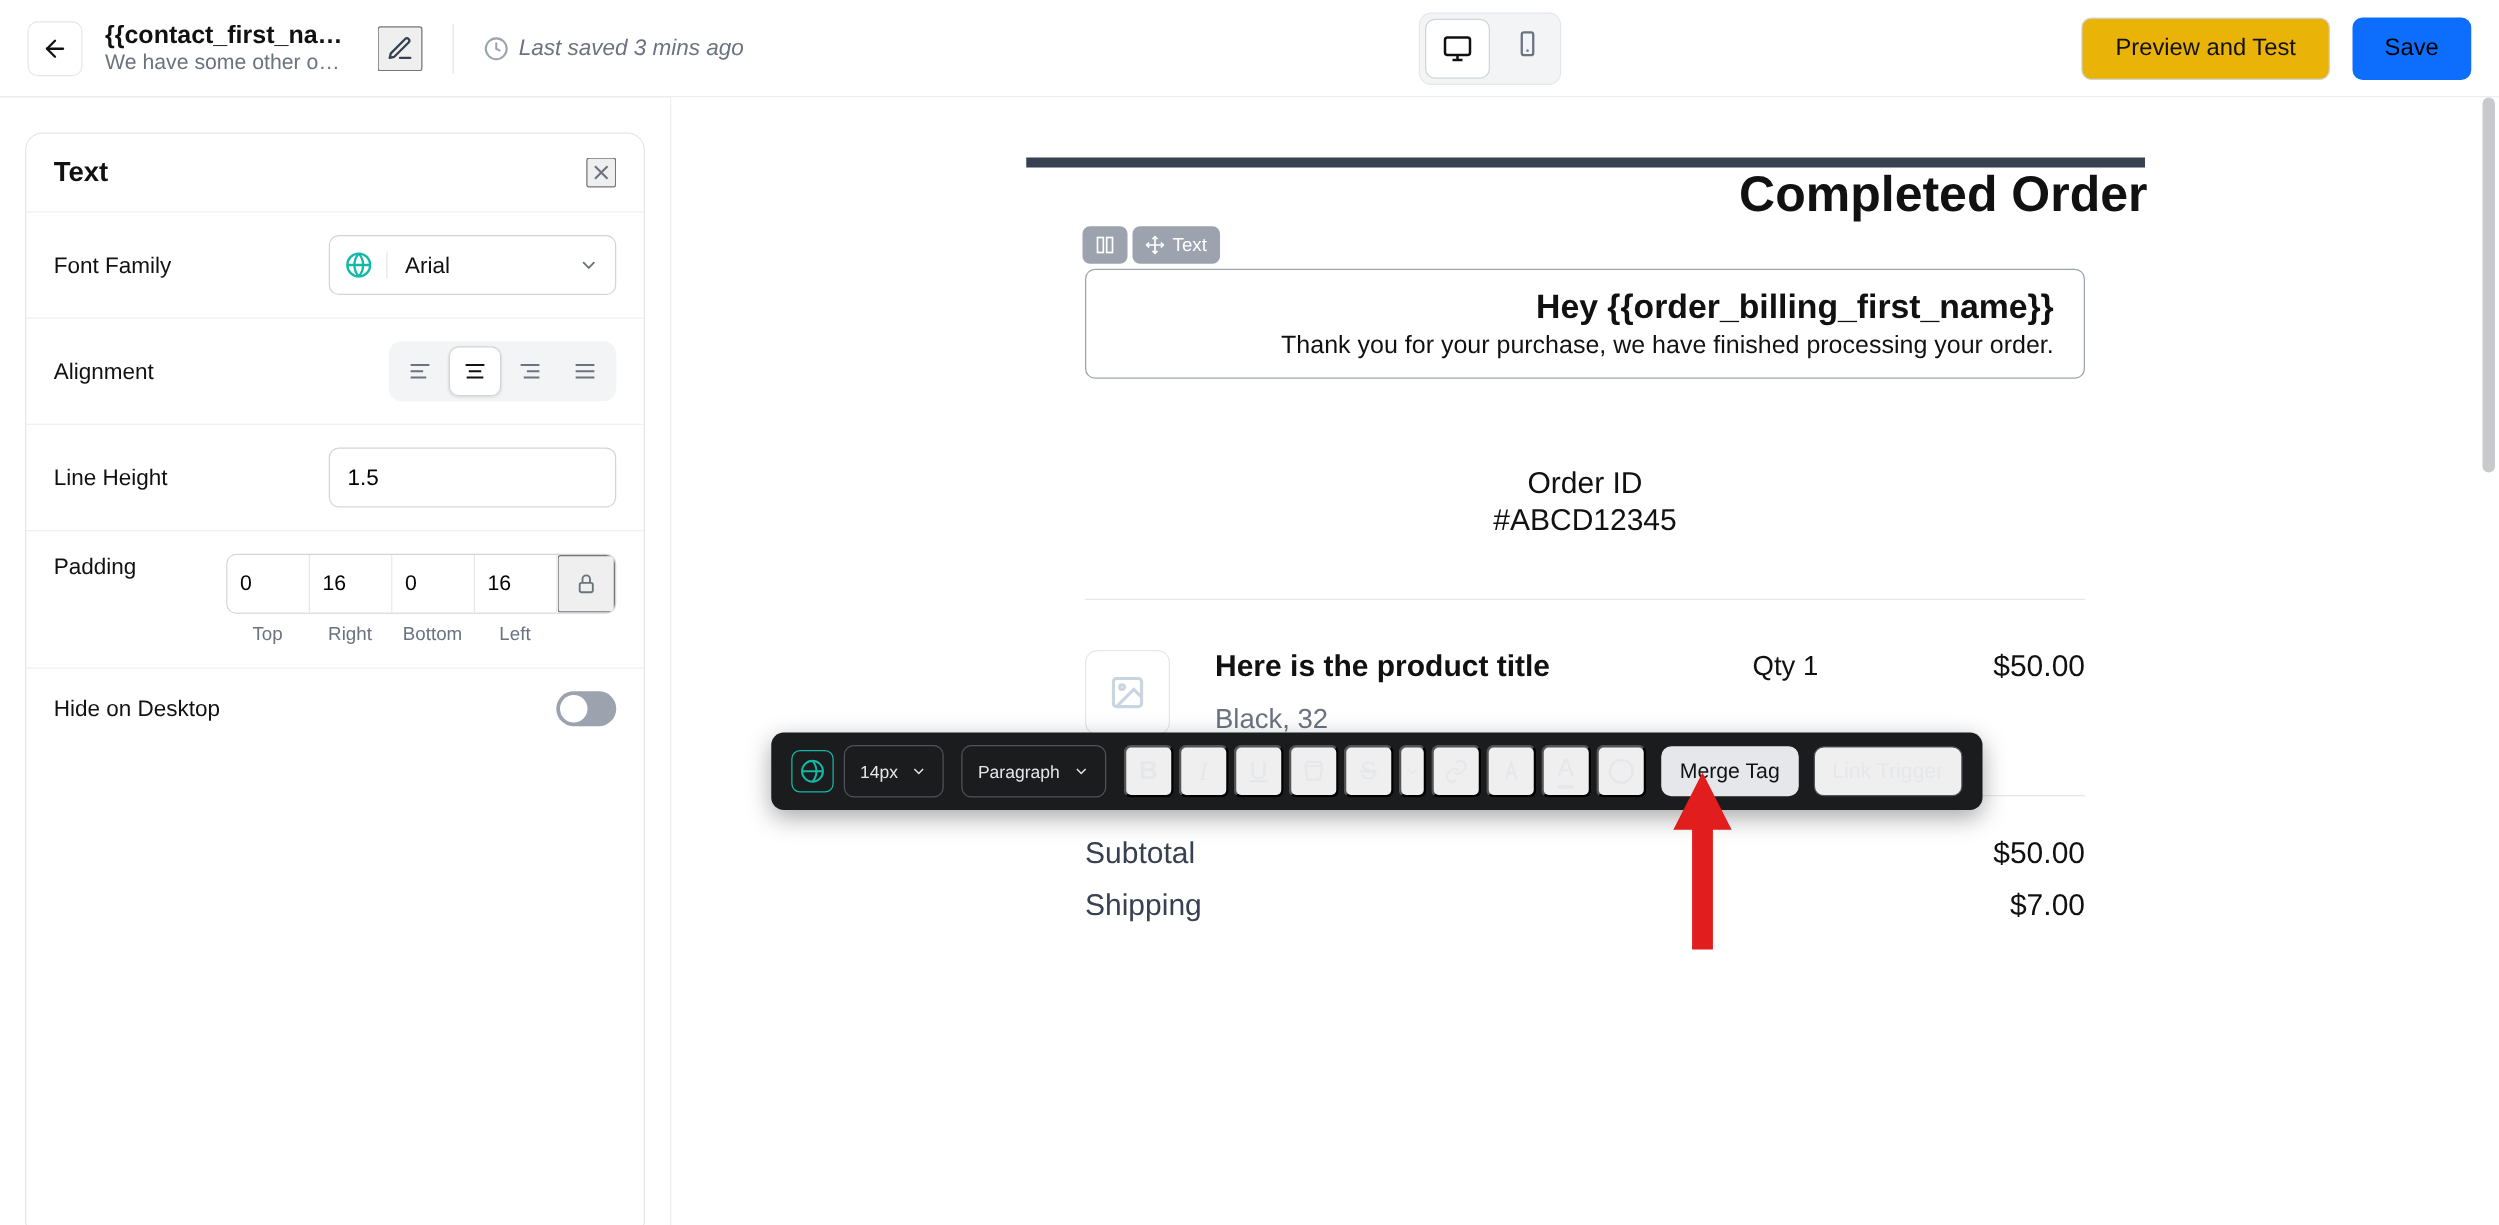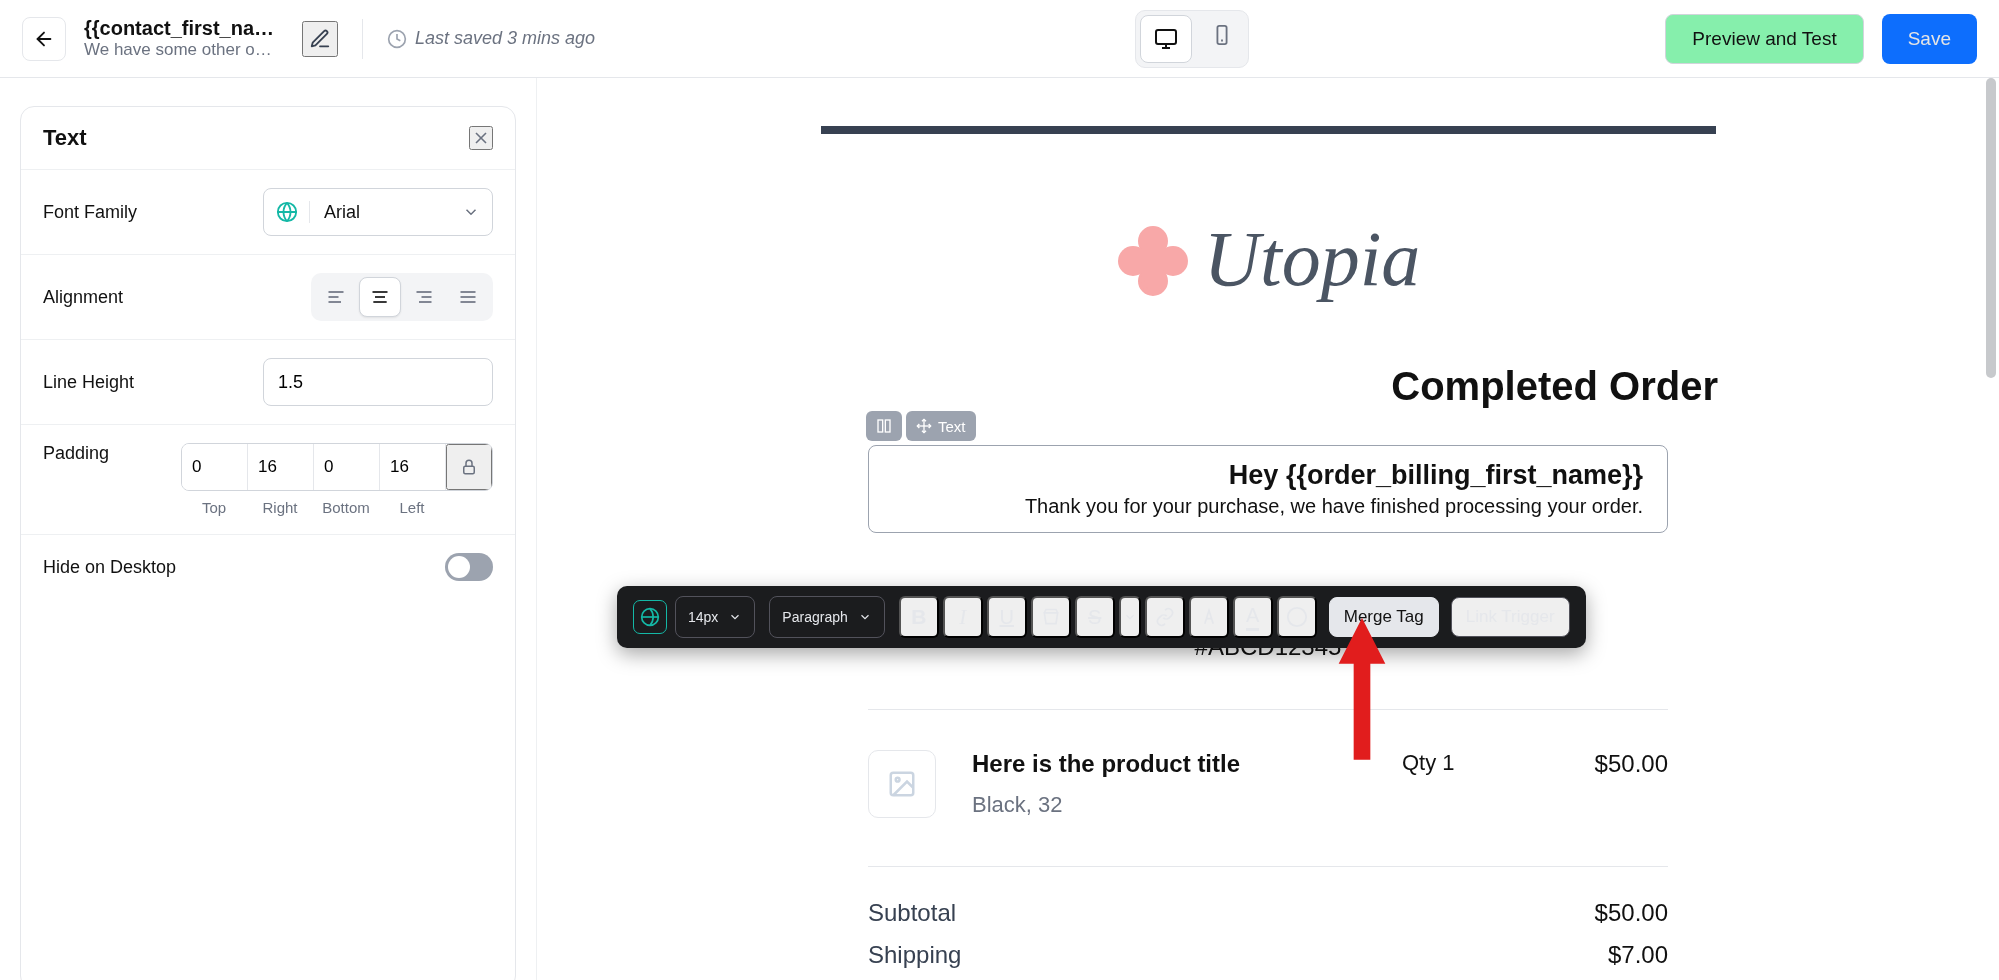--- a/index.html
+++ b/index.html
@@ -11,22 +11,22 @@
   .title-line1{font-weight:600;font-size:20px;white-space:nowrap;overflow:hidden;text-overflow:ellipsis}
   .title-line2{font-size:17px;color:#6b7280;white-space:nowrap;overflow:hidden;text-overflow:ellipsis}
   .pencil-btn{width:36px;height:36px;display:flex;align-items:center;justify-content:center;color:#374151}
   .vdiv{width:1px;height:40px;background:#e5e7eb;margin:0 6px}
   .autosave{display:flex;align-items:center;gap:8px;color:#6b7280;font-style:italic;font-size:18px}
   .spacer{flex:1}
   .device-toggle{display:flex;border:1px solid #e5e7eb;border-radius:10px;overflow:hidden;background:#f3f4f6}
   .device-btn{width:52px;height:48px;display:flex;align-items:center;justify-content:center;border:none;background:transparent}
   .device-btn.active{background:#fff;border:1px solid #d1d5db;border-radius:8px;margin:4px}
   .btn{height:50px;padding:0 26px;border-radius:8px;font-size:19px;font-weight:500;cursor:pointer}
-  .btn-outline{border:1px solid #d1d5db;background:#86efac;color:#111}
-  .btn-primary{border:none;background:#0d6efd;color:#e5e5e5}
+  .btn-outline{border:1px solid #d1d5db;background:#eab308;color:#111}
+  .btn-primary{border:none;background:#0d6efd;color:#000000}
   
   .workspace{display:flex;height:calc(100% - 78px)}
   .side-panel{width:536px;padding:28px 20px;position:relative}
   .panel-card{border:1px solid #e5e7eb;border-radius:14px;background:#fff;overflow:hidden}
   .panel-header{display:flex;align-items:center;justify-content:space-between;padding:18px 22px}
   .panel-title{font-size:22px;font-weight:700}
   .panel-close{width:24px;height:24px;display:flex;align-items:center;justify-content:center;color:#6b7280}
   .panel-row{display:flex;align-items:center;justify-content:space-between;padding:18px 22px;border-top:1px solid #eef0f2}
   .panel-label{font-size:18px;color:#111}
   .ff-box{display:flex;align-items:center;border:1px solid #d1d5db;border-radius:8px;height:48px;width:230px}
@@ -246,30 +246,20 @@
       </div>
 
       <div style="height:390px"></div>
     </div>
   </div>
 
   <div class="canvas-area">
     <div class="email-wrap">
       <div class="email-topbar"></div>
 
-      <div class="logo-row">
-        <div class="clover">
-          <div class="petal p1"></div>
-            <div class="petal p2"></div>
-            <div class="petal p3"></div>
-            <div class="petal p4"></div>
-            <div class="stem"></div>
-        </div>
-        <div class="logo-text">Utopia</div>
-      </div>
 
       <div class="order-h1">Completed Order</div>
 
       <div class="text-block-wrap">
         <div class="block-tags">
           <div class="tag">
             <svg width="16" height="16" viewBox="0 0 24 24" fill="none" stroke="#fff" stroke-width="2">
                 <rect x="3" y="3" width="7" height="18"></rect>
                 <rect x="14" y="3" width="7" height="18"></rect>
               </svg>

